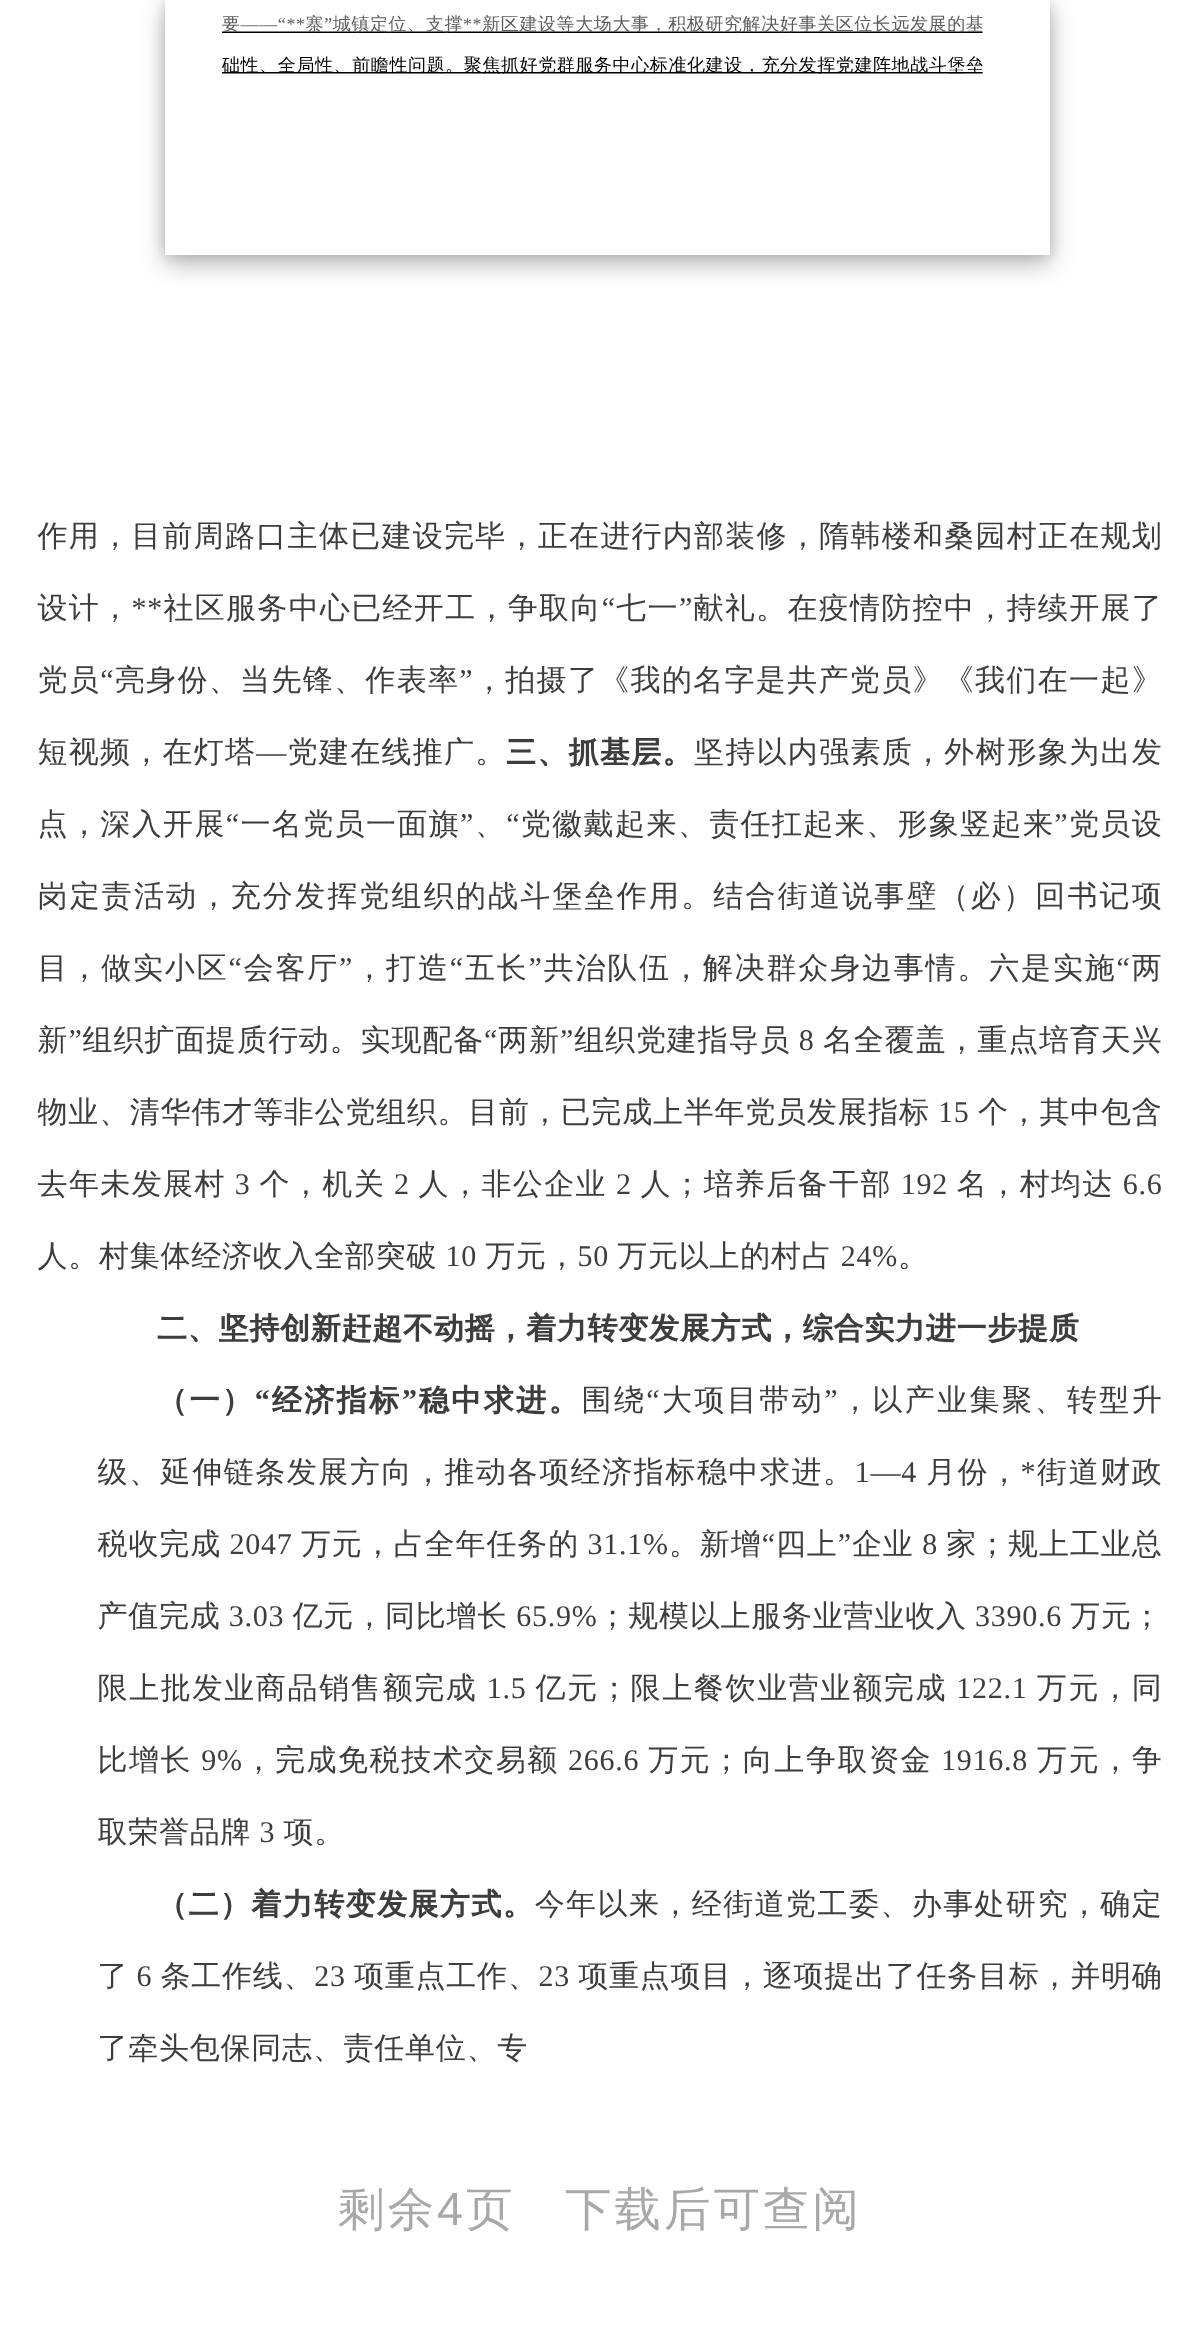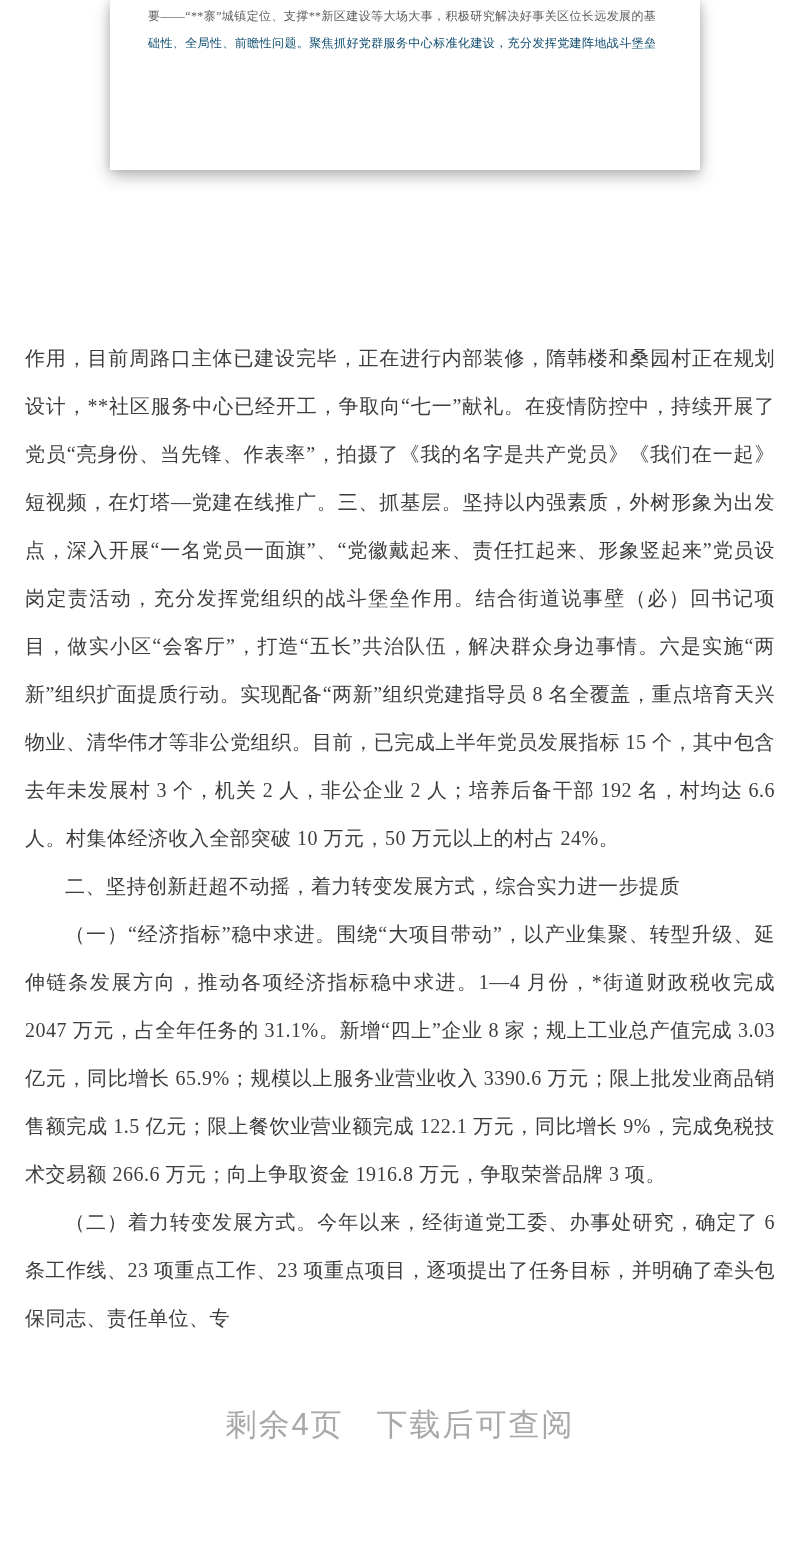--- a/index.html
+++ b/index.html
@@ -16,44 +16,45 @@
   
   .preview-card {
     width: 590px;
     height: 170px;
     margin: 0 0 0 110px;
     background: #ffffff;
     box-shadow: 0 6px 16px rgba(0,0,0,0.28), 0 0 8px rgba(0,0,0,0.14);
     padding: 3px 45px 0 38px;
     box-sizing: border-box;
     overflow: hidden;
+    text-decoration: underline;
   }
   .preview-line {
     font-size: 12px;
     line-height: 27px;
-    color: #0c4a6e;
+    color: #000000;
     letter-spacing: 0.4px;
     text-align: justify;
     filter: blur(0.3px);
     white-space: nowrap;
     overflow: hidden;
   }
   .preview-line.line0 { color: #5d5d5d; }
   
   .doc-body {
     margin: 164px 25px 0 25px;
     font-size: 20px;
     line-height: 48px;
     color: #3d3d3d;
     text-align: justify;
     letter-spacing: 0.5px;
   }
   .doc-body p { margin: 0; }
-  .doc-body p.indent { text-indent: 2em; }
-  .bold { font-weight: normal; }
+  .doc-body p.indent { text-indent: 2em; margin-left: 40px; }
+  .bold { font-weight: bold; }
   
   .footer {
     margin-top: 62px;
     padding-bottom: 50px;
     text-align: center;
     font-size: 31px;
     color: #a8a8a8;
     font-family: "Liberation Sans", "DejaVu Sans", sans-serif;
     letter-spacing: 2px;
   }

